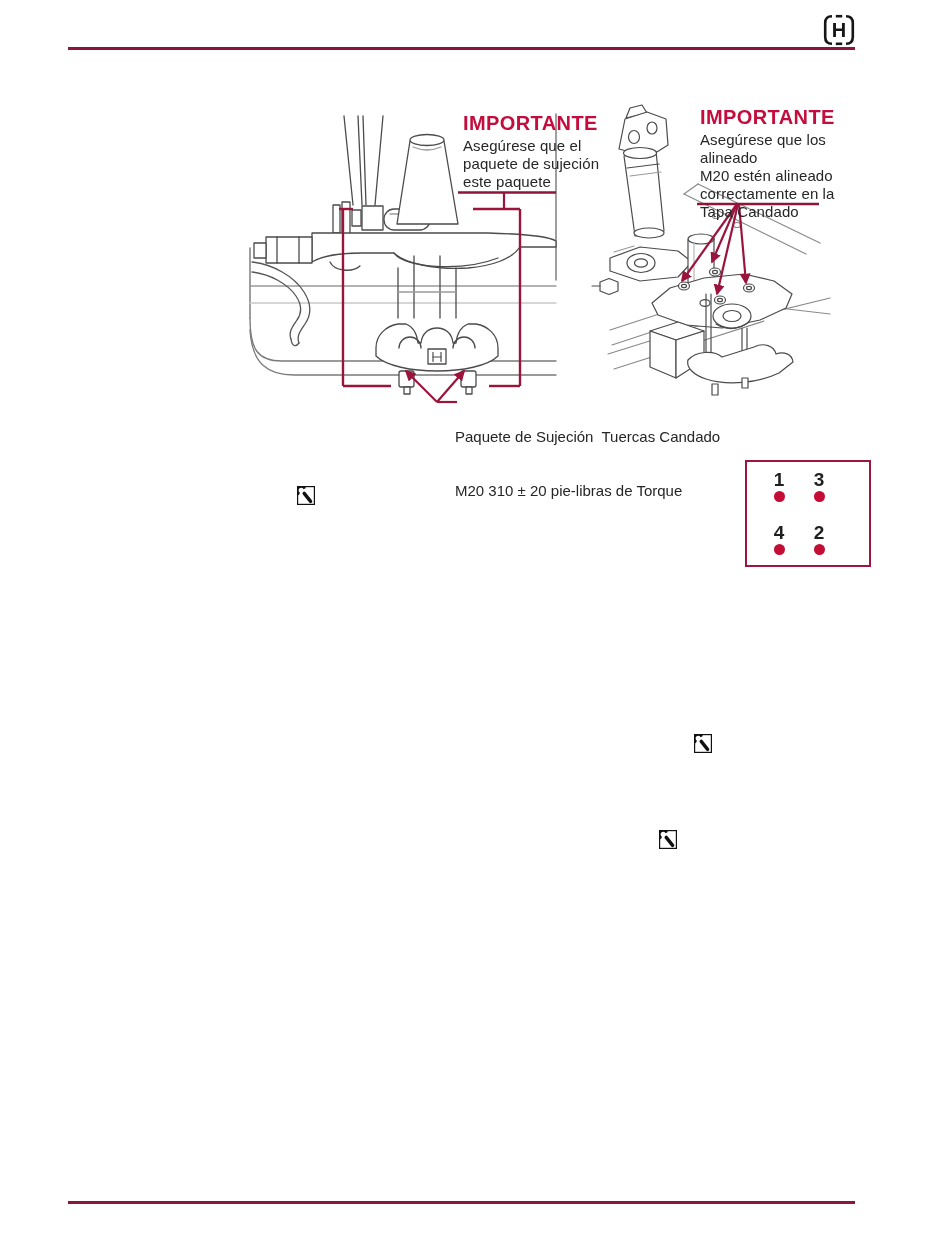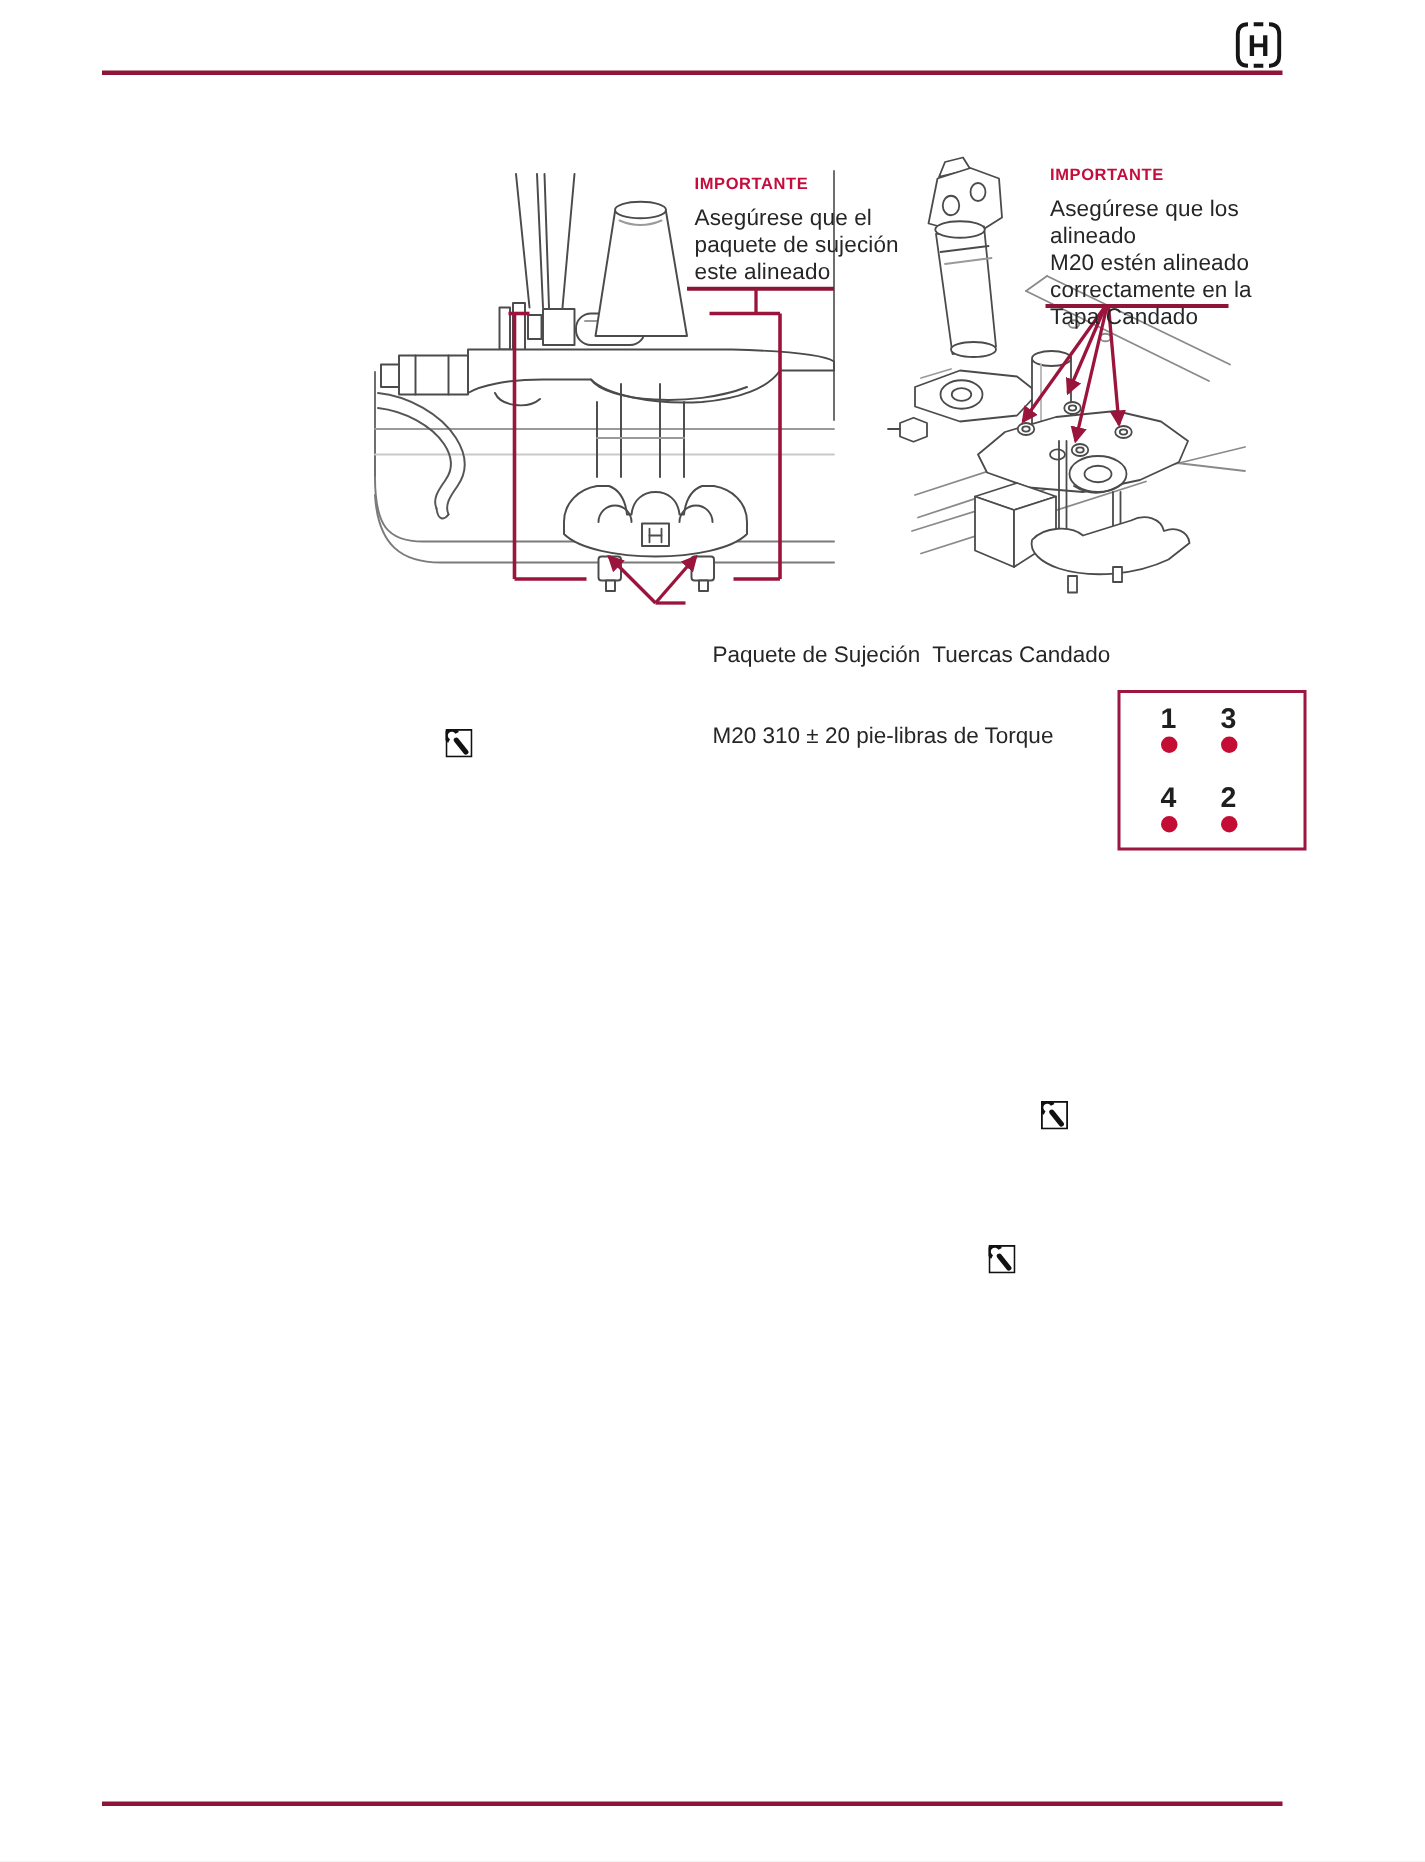--- a/index.html
+++ b/index.html
@@ -7,24 +7,24 @@
     position:relative;width:950px;height:1241px;margin:0 auto;
     background:#ffffff;overflow:hidden;
     font-family:"Liberation Sans",sans-serif;
   }
   .rule{position:absolute;height:3px;background:#8E1538;}
   .rule.header{left:68px;top:47px;width:787px;}
   .rule.footer{left:68px;top:1201px;width:787px;}
   .logo{position:absolute;left:822px;top:13px;width:34px;height:34px;}
   .overlay{position:absolute;left:0;top:0;}
   .note{position:absolute;color:#262626;font-size:15px;line-height:18px;letter-spacing:.1px;}
-  .note .heading{font-weight:700;font-size:11px;letter-spacing:.4px;color:#C40D3C;margin-bottom:5px;}
+  .note .heading{font-weight:700;font-size:20px;letter-spacing:.4px;color:#C40D3C;margin-bottom:5px;}
   .note.left-note{left:463px;top:114px;width:150px;}
   .note.right-note{left:700px;top:108px;width:180px;}
-  .caption{position:absolute;left:475px;top:392px;color:#262626;font-size:15px;line-height:18px;white-space:pre;}
+  .caption{position:absolute;left:455px;top:392px;color:#262626;font-size:15px;line-height:18px;white-space:pre;}
   .torque-box{
     position:absolute;left:745px;top:460px;width:104px;height:94px;
     border:2.5px solid #9C1640;background:#fff;
     display:grid;grid-template-columns:28px 28px;column-gap:12px;row-gap:11px;
     padding:9px 0 0 18px;box-sizing:content-box;
   }
   .torque-cell{text-align:center;}
   .torque-num{font-weight:700;font-size:19px;line-height:18px;color:#1f1f1f;}
   .torque-dot{width:11px;height:11px;border-radius:50%;background:#C40D35;margin:2px auto 0;}
   .wrench{position:absolute;}
@@ -206,21 +206,21 @@
         <path d="M738,204 L717,294" marker-end="url(#ah)"></path>
         <path d="M739,204 L746,283" marker-end="url(#ah)"></path>
       </g>
     </g>
   </svg>
 
   <div class="note left-note">
     <div class="heading">IMPORTANTE</div>
     <div>Asegúrese que el</div>
     <div>paquete de sujeción</div>
-    <div>este alineado</div>
+    <div>este paquete</div>
   </div>
 
   <div class="note right-note">
     <div class="heading">IMPORTANTE</div>
     <div>Asegúrese que los alineado</div>
     <div>M20 estén alineado</div>
     <div>correctamente en la</div>
     <div>Tapa Candado</div>
   </div>
 

